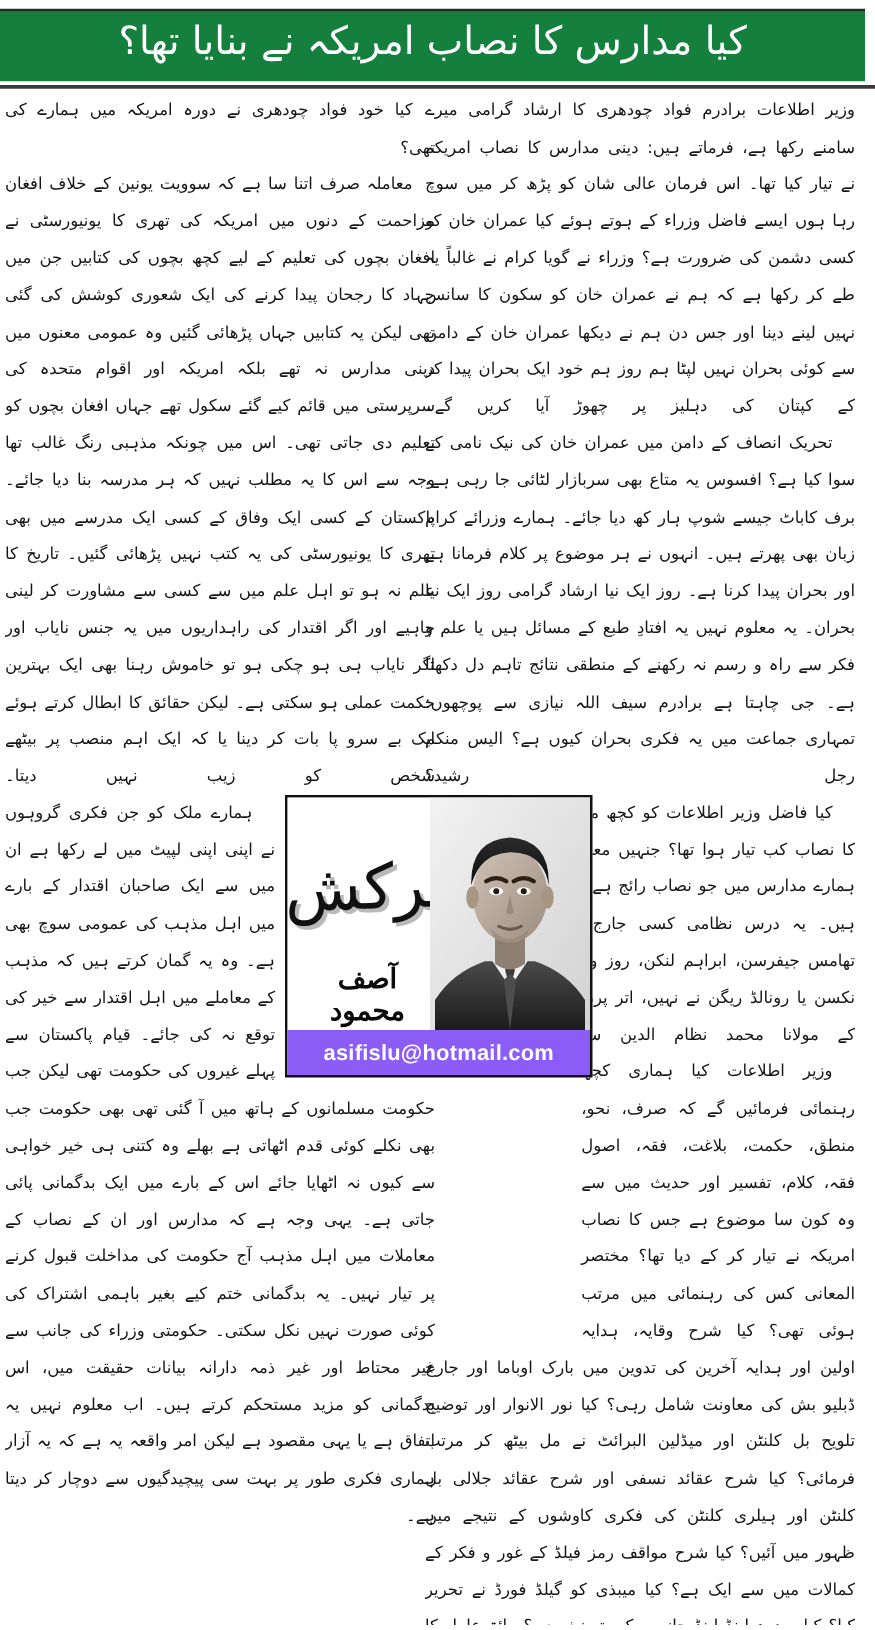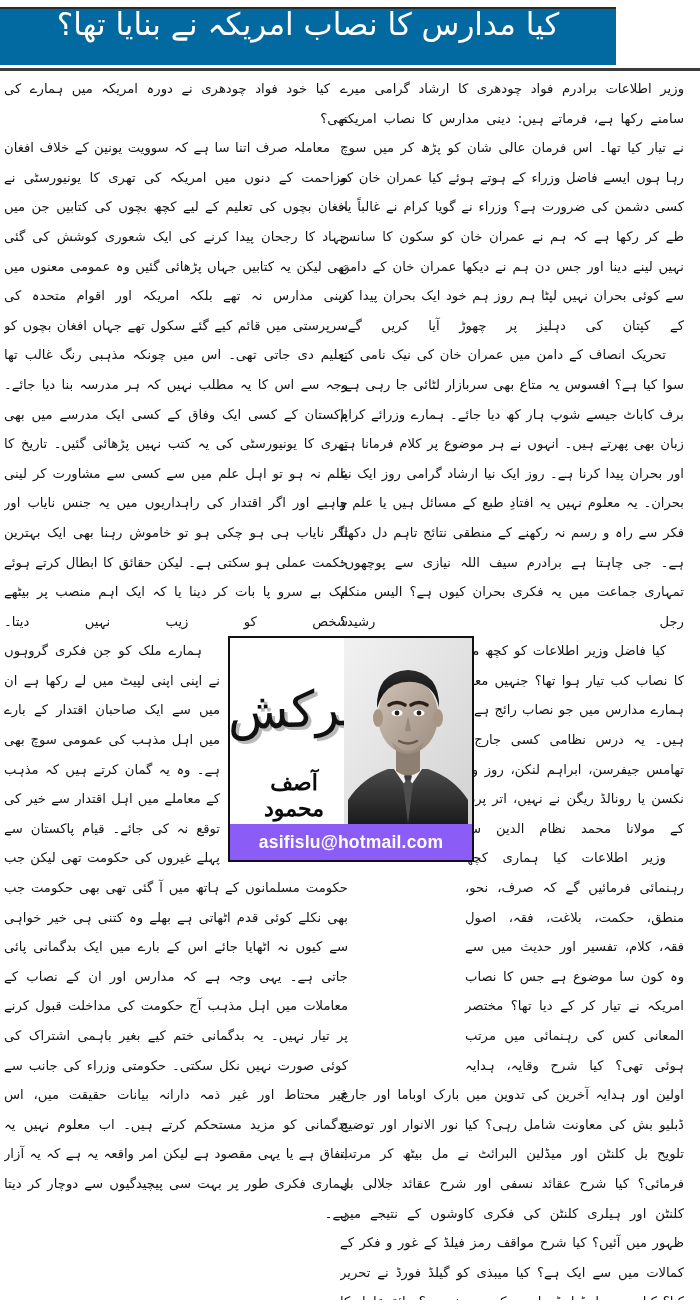--- a/index.html
+++ b/index.html
@@ -14,28 +14,28 @@
     overflow: hidden;
     font-family: "DejaVu Sans", "Liberation Sans", sans-serif;
     color: #111111;
   }
 
   
   .headline-band {
     position: absolute;
     left: 0;
     top: 4px;
-    width: 616px;
+    width: 692px;
     height: 64px;
-    background: #0369a1;
+    background: #15803d;
     border-top: 3px solid #ffffff;
     border-bottom: 3px solid #ffffff;
     box-sizing: border-box;
     display: flex;
-    align-items: flex-start;
+    align-items: center;
     justify-content: center;
     overflow: hidden;
   }
   .headline-band::before {
     content: "";
     position: absolute;
     left: 0; right: 0; top: 0;
     height: 2px;
     background: #2a2a2a;
   }

